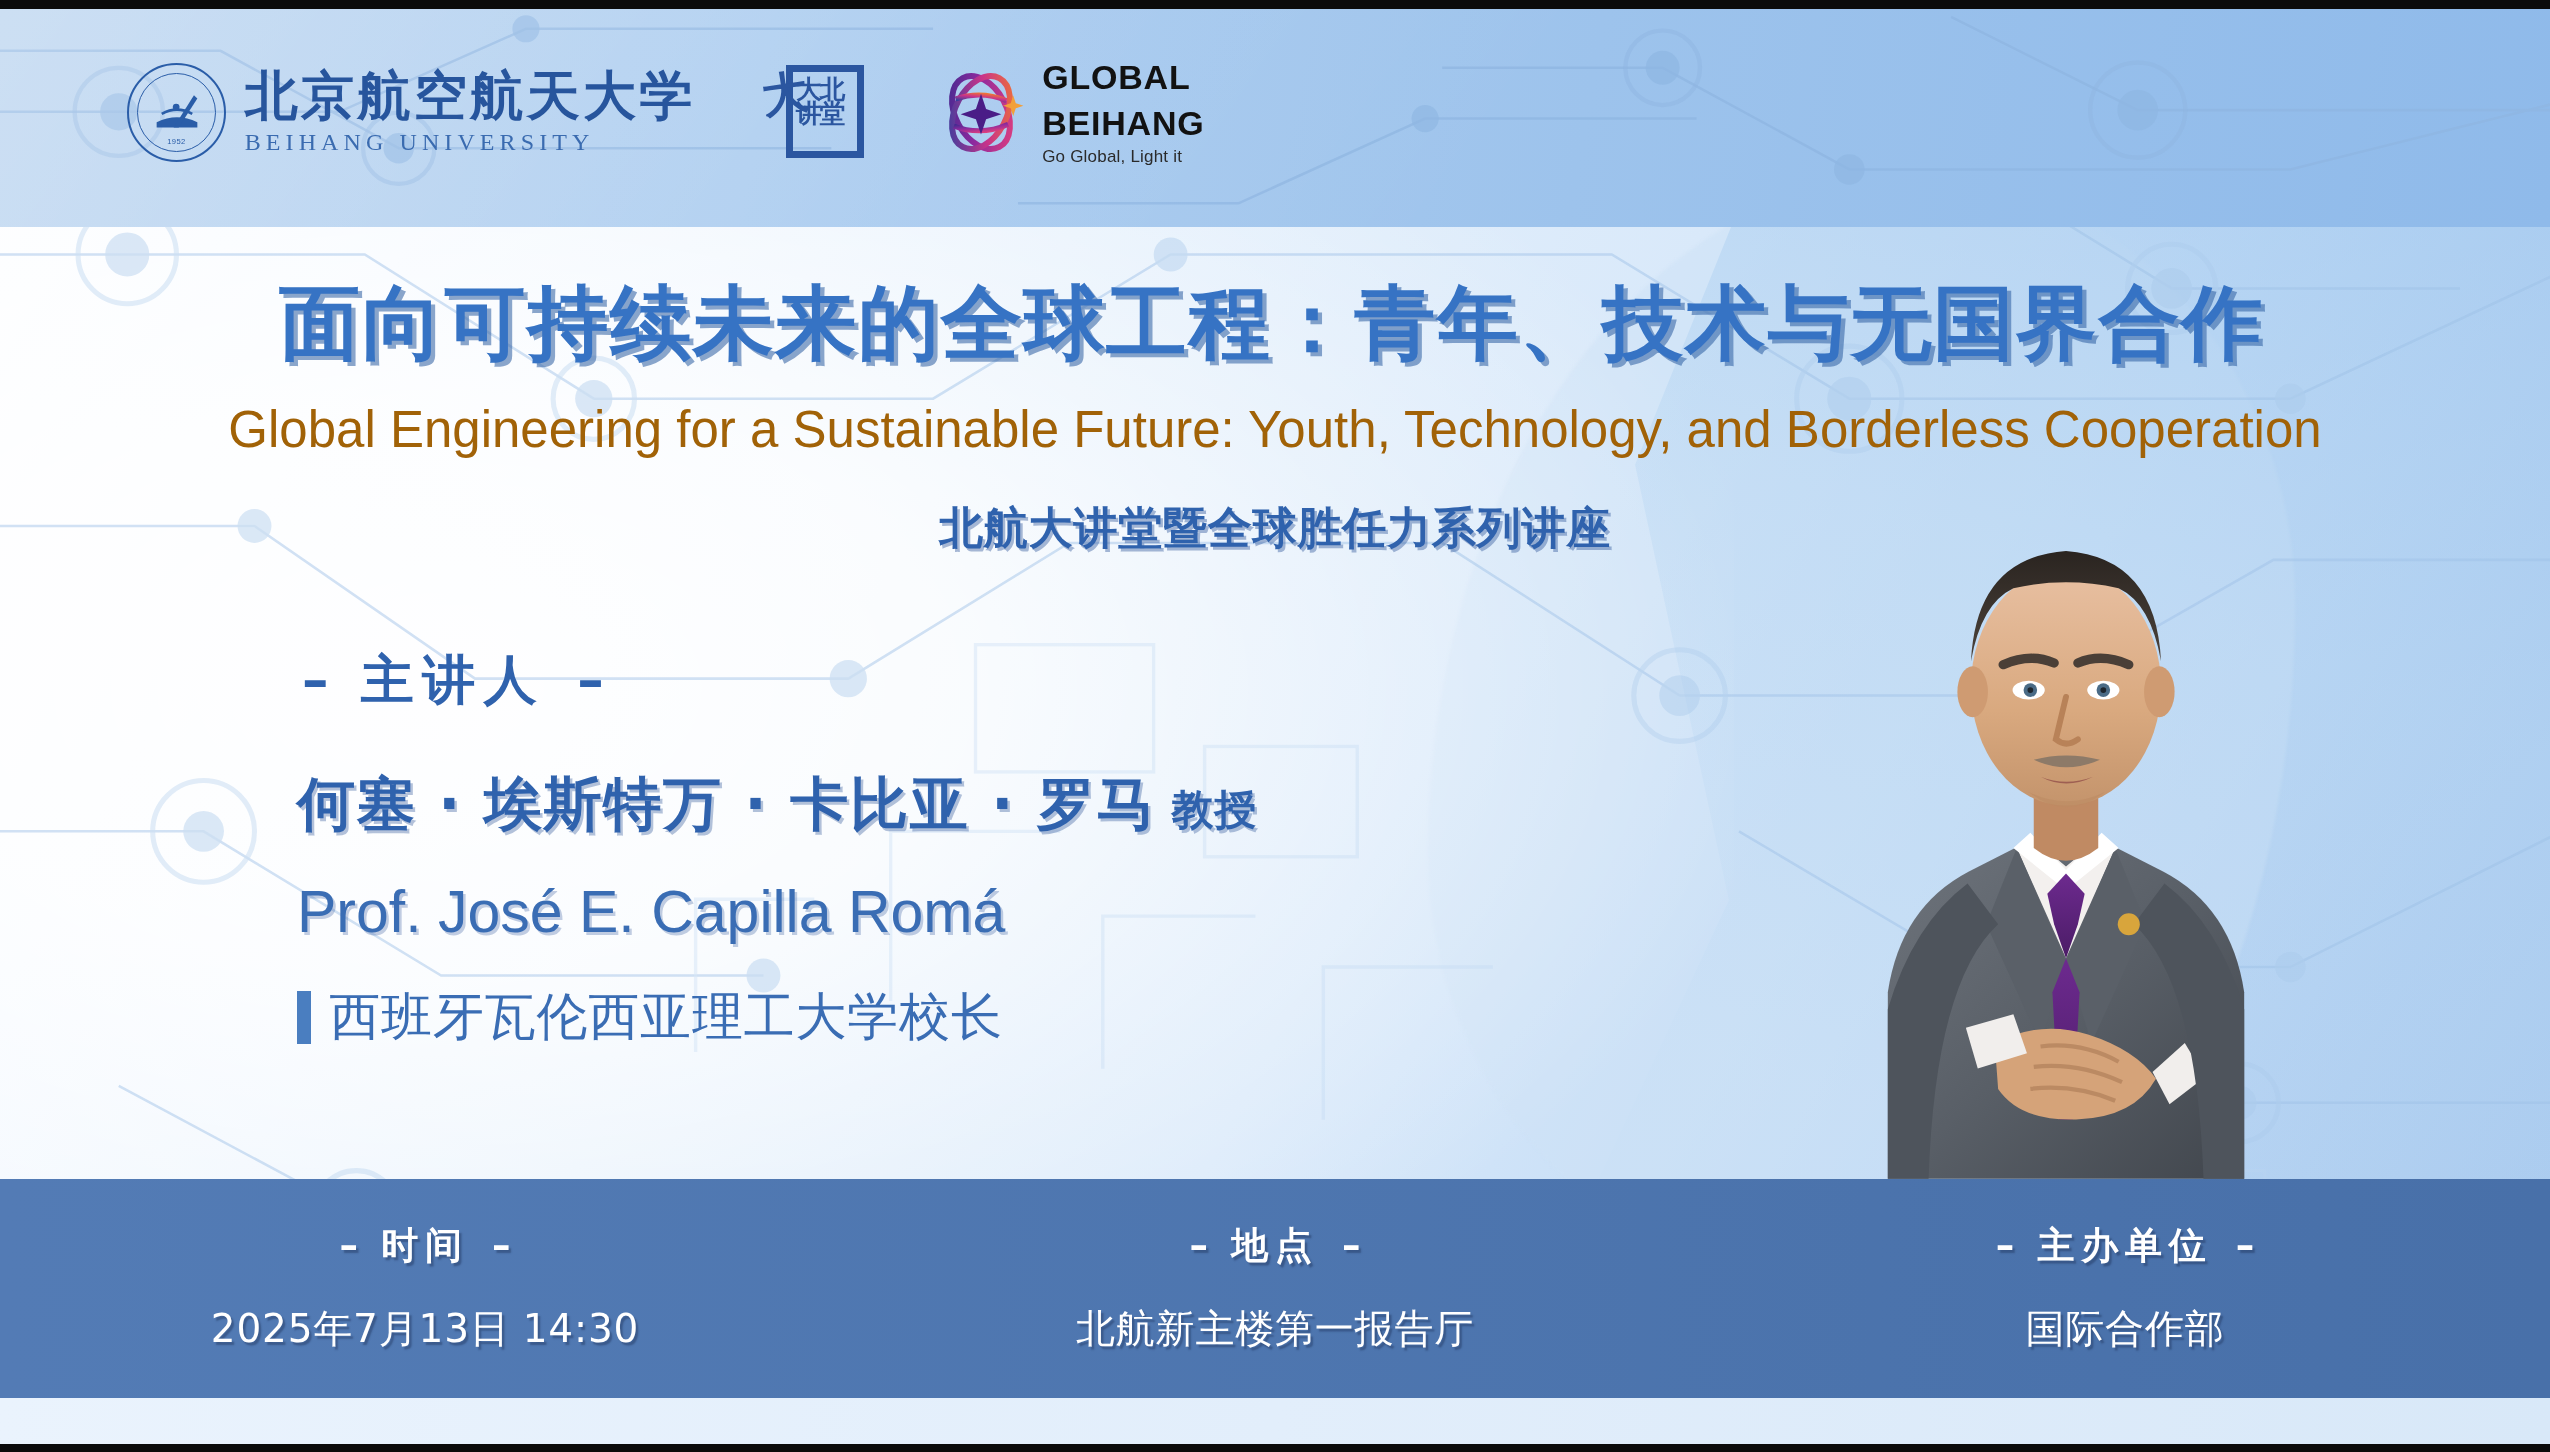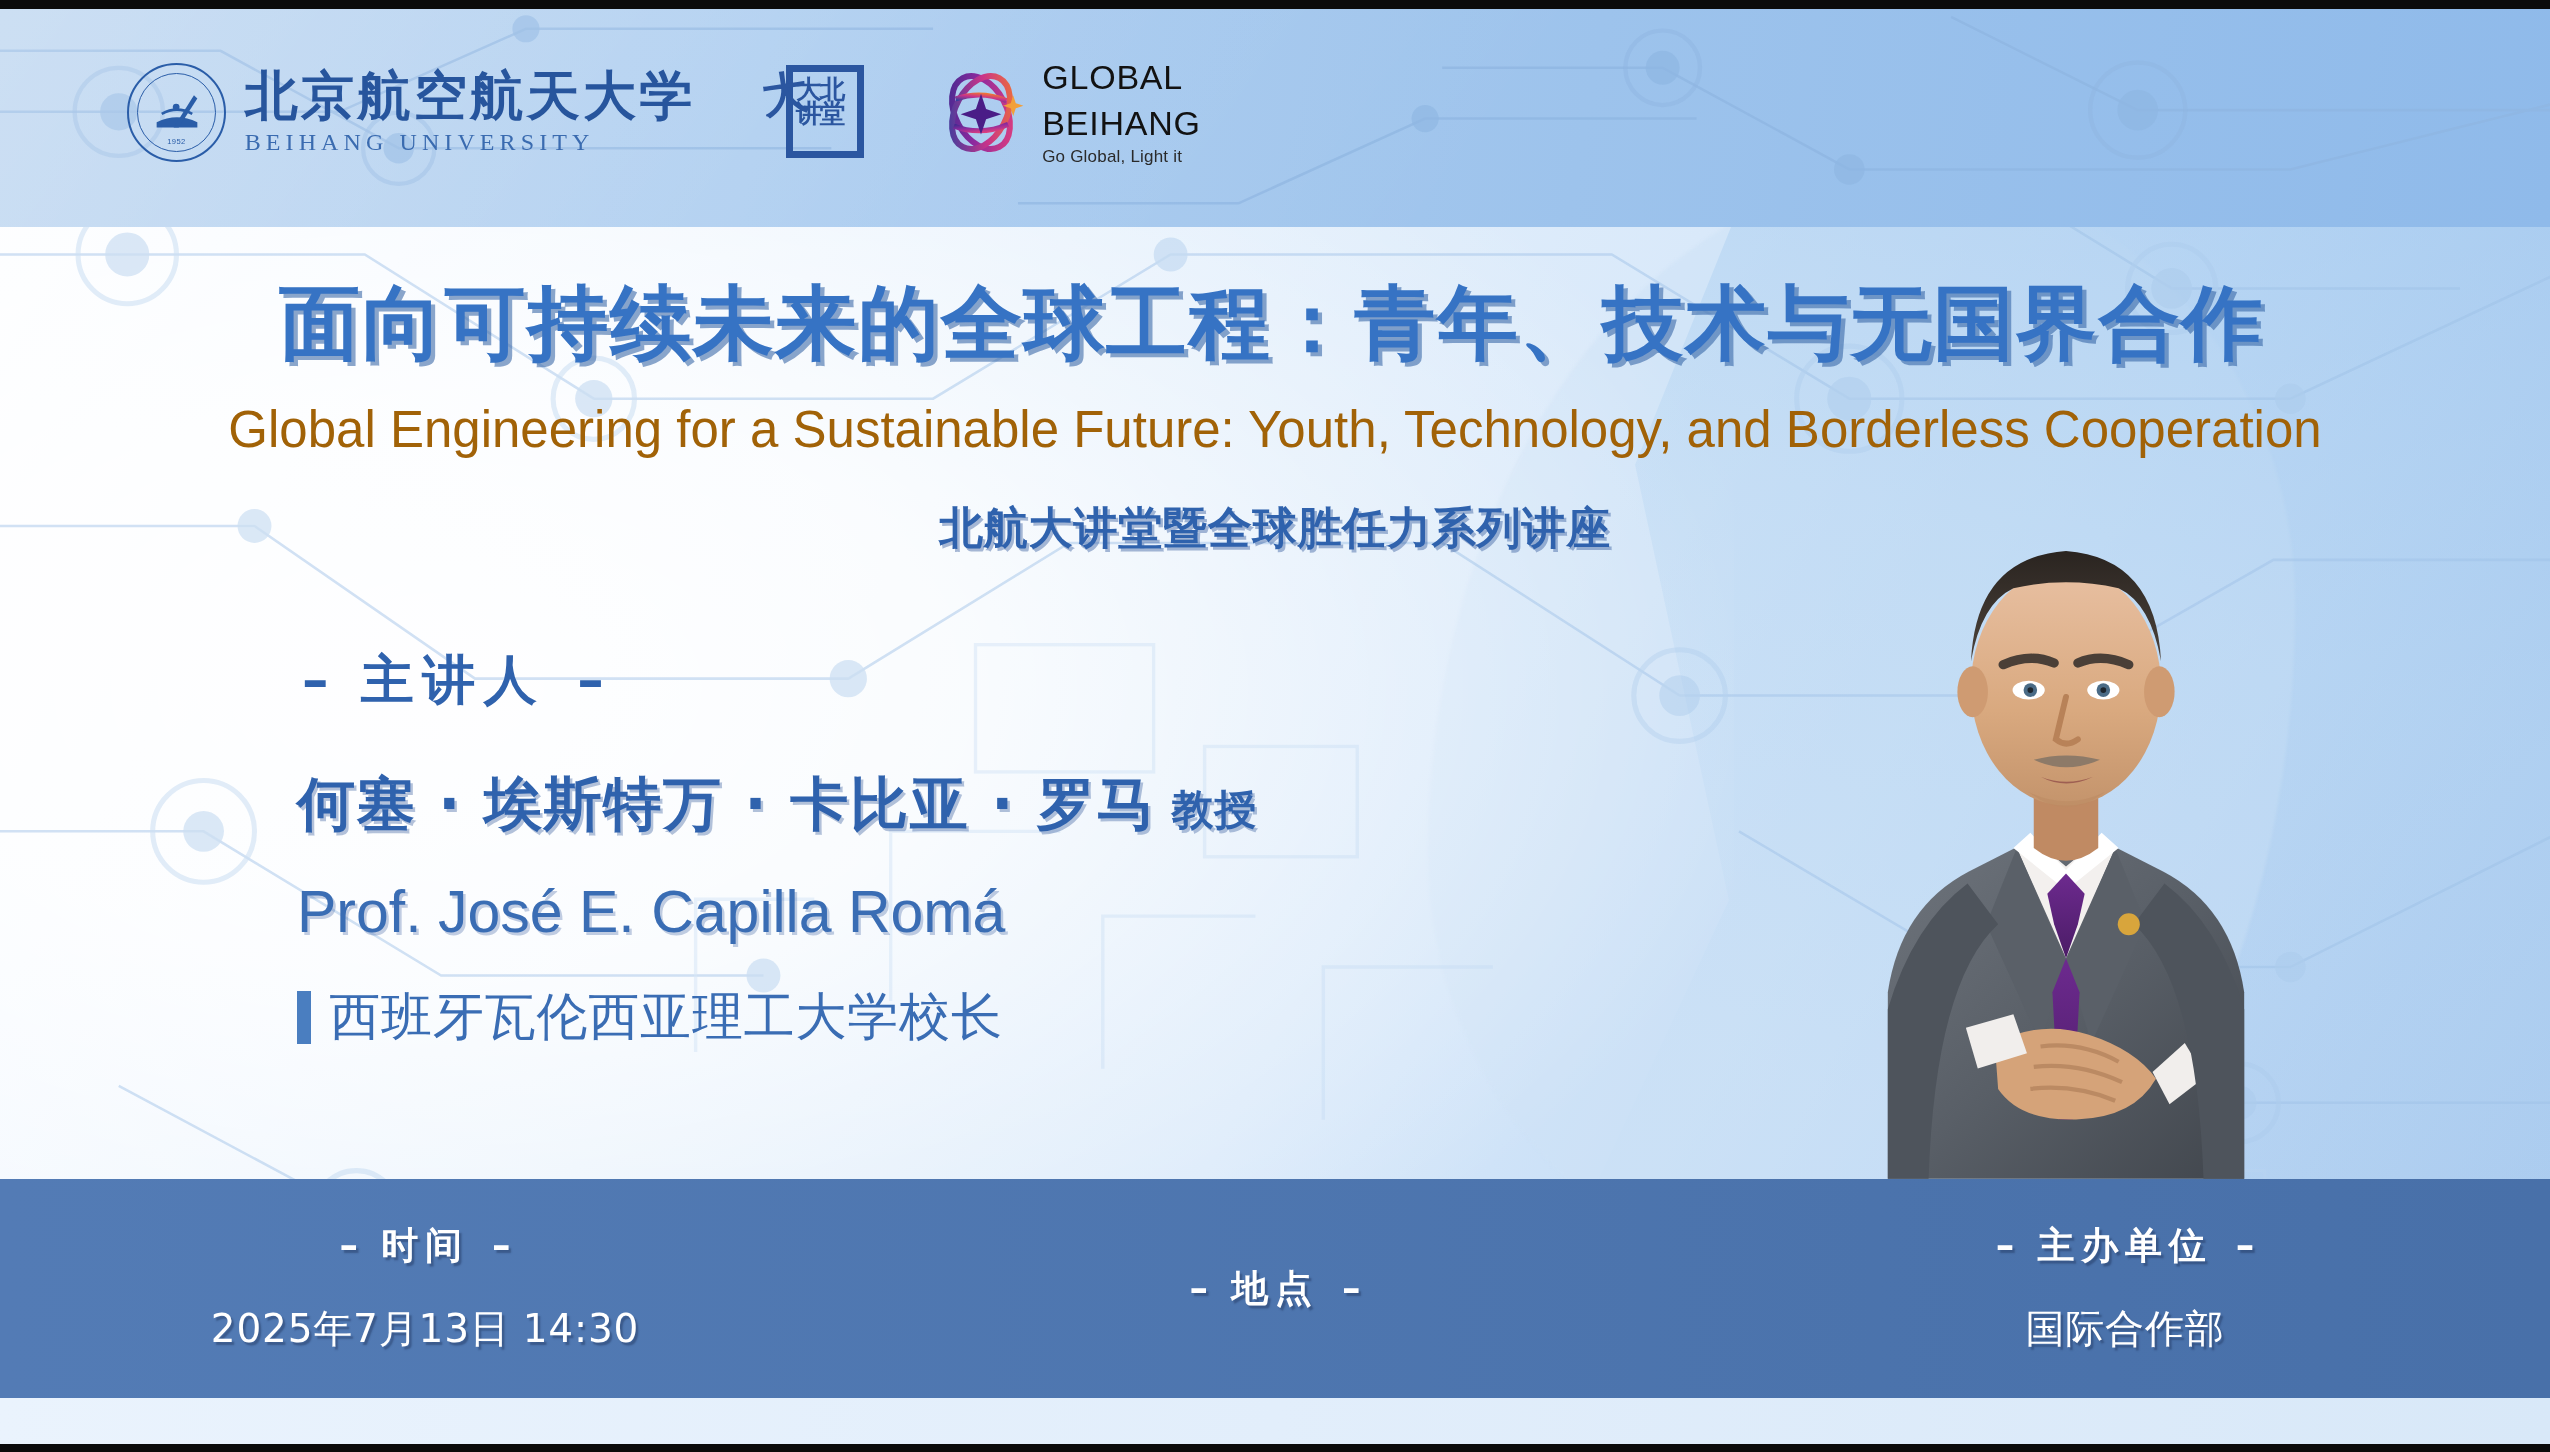--- a/index.html
+++ b/index.html
@@ -193,21 +193,21 @@
 
   .logo-global {
     display: flex;
     align-items: center;
     gap: 15.3px;
   }
   .gb-mark { width: 92px; height: 95px; flex: 0 0 auto; }
   .gb-text { line-height: 1; }
   .gb-word {
     font-family: "Liberation Sans", sans-serif;
-    font-weight: normal;
+    font-weight: bold;
     font-size: 34px;
     color: #121212;
     letter-spacing: 0.8px;
   }
   .gb-word + .gb-word { margin-top: 12px; }
   .gb-tag {
     margin-top: 8.5px;
     font-family: Liberation Sans, sans-serif;
     font-size: 17px;
     color: #2a2a2a;
@@ -639,20 +639,21 @@
       </div>
       <div class="footer-value">2025年7月13日 14:30</div>
     </div>
 
     <div class="footer-col">
       <div class="footer-label">
         <span class="dash">–</span>
         <span>地点</span>
         <span class="dash">–</span>
       </div>
+      <div class="footer-value">北航新主楼第一报告厅</div>
     </div>
 
     <div class="footer-col">
       <div class="footer-label">
         <span class="dash">–</span>
         <span>主办单位</span>
         <span class="dash">–</span>
       </div>
       <div class="footer-value">国际合作部</div>
     </div>

